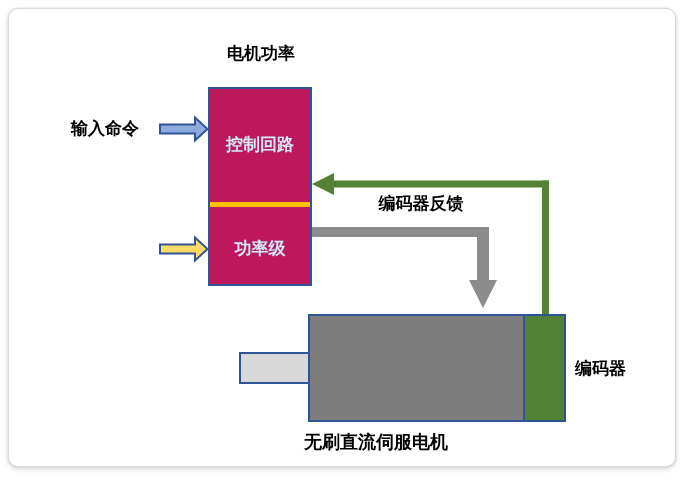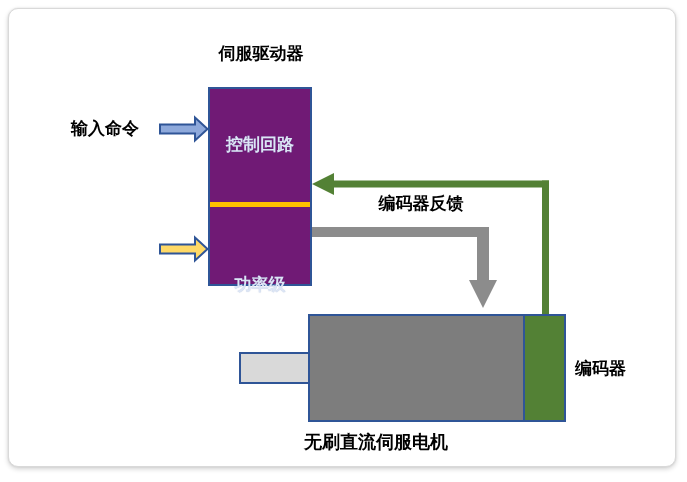--- a/index.html
+++ b/index.html
@@ -25,21 +25,21 @@
     font-weight: bold;
     font-size: 17px;
     line-height: 20px;
     white-space: nowrap;
   }
   
   .driver-box {
     position: absolute;
     left: 199px; top: 78px;
     width: 104px; height: 199px;
-    background: #701a75;
+    background: #be185d;
     border: 2px solid #2F5597;
   }
   .driver-box .inner-lbl {
     position: absolute;
     left: 0; width: 100%;
     text-align: center;
     color: #DCE5F5;
     font-weight: bold;
     font-size: 17px;
     text-shadow: 0 0 1px rgba(47,85,151,0.35);
@@ -72,21 +72,21 @@
     background: #538135;
     border: 2px solid #2F5597;
   }
   svg { position: absolute; overflow: visible; }
 </style>
 </head>
 <body>
 
 <div class="card">
 
-  <div class="lbl" style="left:172px; top:35px; width:160px; text-align:center;">伺服驱动器</div>
+  <div class="lbl" style="left:172px; top:35px; width:160px; text-align:center;">电机功率</div>
 
   <svg style="left:300px; top:163px;" width="245" height="147" viewBox="0 0 245 147">
     <polygon points="3,12 25,1 25,23" fill="#538135"></polygon>
     <rect x="24" y="8.5" width="216" height="7" fill="#538135"></rect>
     <rect x="233" y="8.5" width="7" height="138.5" fill="#538135"></rect>
   </svg>
 
   <svg style="left:300px; top:213px;" width="195" height="90" viewBox="0 0 195 90">
     <rect x="3" y="5" width="177" height="10" fill="#8C8C8C"></rect>
     <rect x="168" y="5" width="12" height="55" fill="#8C8C8C"></rect>
@@ -98,21 +98,21 @@
     <polygon points="1,8.5 36,8.5 36,1.5 48.5,13 36,24.5 36,17.5 1,17.5" stroke="#2F5597" stroke-width="2" stroke-linejoin="miter" fill="#8EA9DB"></polygon>
   </svg>
 
   <svg style="left:150px; top:227px;" width="50" height="26" viewBox="0 0 50 26">
     <polygon points="1,8.5 36,8.5 36,1.5 48.5,13 36,24.5 36,17.5 1,17.5" stroke="#2F5597" stroke-width="2" stroke-linejoin="miter" fill="#FFD966"></polygon>
   </svg>
 
   <div class="driver-box">
     <div class="inner-lbl" style="top:44px;">控制回路</div>
     <div class="divider"></div>
-    <div class="inner-lbl" style="top:148px;margin-top:36px;">功率级</div>
+    <div class="inner-lbl" style="top:148px;">功率级</div>
   </div>
 
   <div class="lbl" style="left:352px; top:185px; width:120px; text-align:center;">编码器反馈</div>
 
   <div class="shaft"></div>
   <div class="motor-body"></div>
   <div class="encoder-box"></div>
 
   <div class="lbl" style="left:566px; top:350px;text-align:right;">编码器</div>
 

